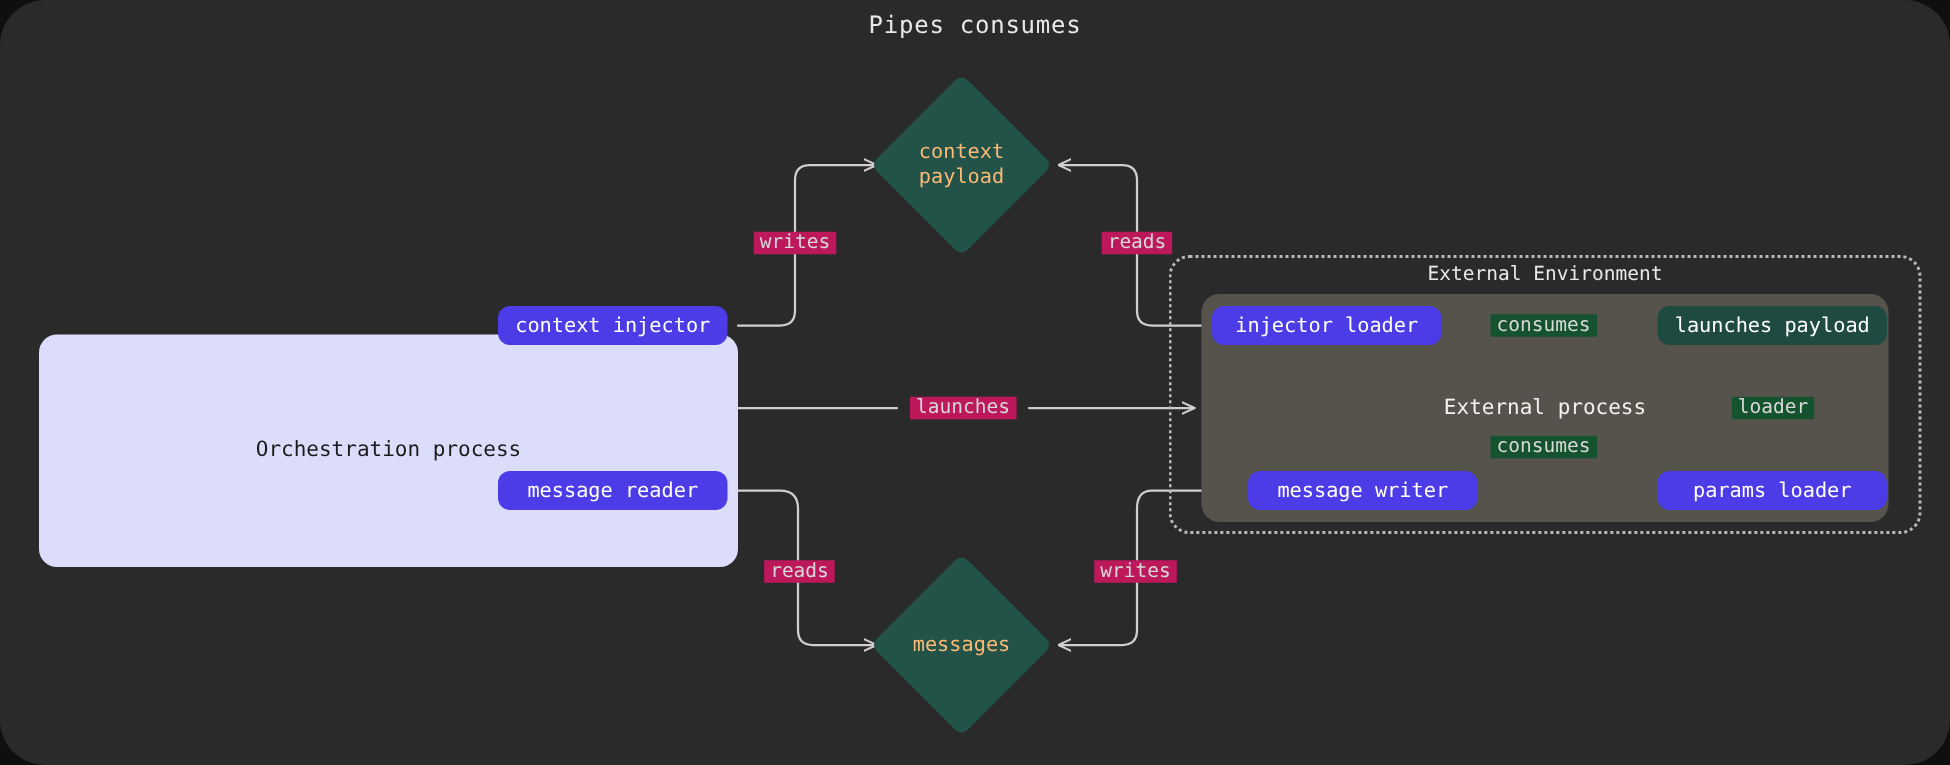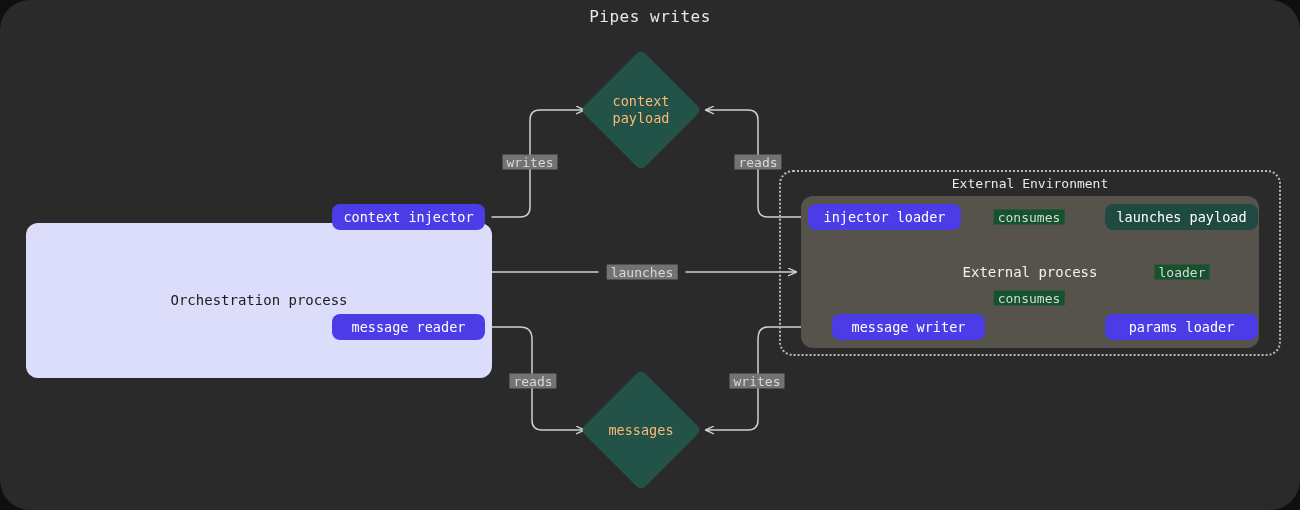--- a/index.html
+++ b/index.html
@@ -120,31 +120,31 @@
     text-align: center;
     white-space: pre;
   }
 
   .edge-label {
     position: absolute;
     color: #d8d8d8;
     font-size: 13px;
     white-space: nowrap;
     transform: translate(-50%, -50%);
-    background: #737373;
+    background: #be185d;
     padding: 0 4px;
   }
   .edge-label.on-gray { background: #14532d; }
 </style>
 </head>
 <body>
 
 <div id="canvas">
 
-  <div class="diagram-title">Pipes writes</div>
+  <div class="diagram-title">Pipes consumes</div>
 
   <svg id="edges" viewBox="0 0 1300 510">
     <defs>
       <marker id="arrow" markerWidth="9" markerHeight="9" refX="8" refY="4.5" orient="auto" markerUnits="userSpaceOnUse">
         <path d="M0,0.6 L8.5,4.5 L0,8.4" fill="none" stroke="#cfcfcf" stroke-width="1.4" stroke-linecap="round" stroke-linejoin="round"></path>
       </marker>
     </defs>
     <g fill="none" stroke="#cfcfcf" stroke-width="1.5" stroke-linecap="round" stroke-linejoin="round">
 
       <path d="M 492,217 L 520,217 Q 530,217 530,207 L 530,120 Q 530,110 540,110 L 584,110" marker-end="url(#arrow)"></path>

